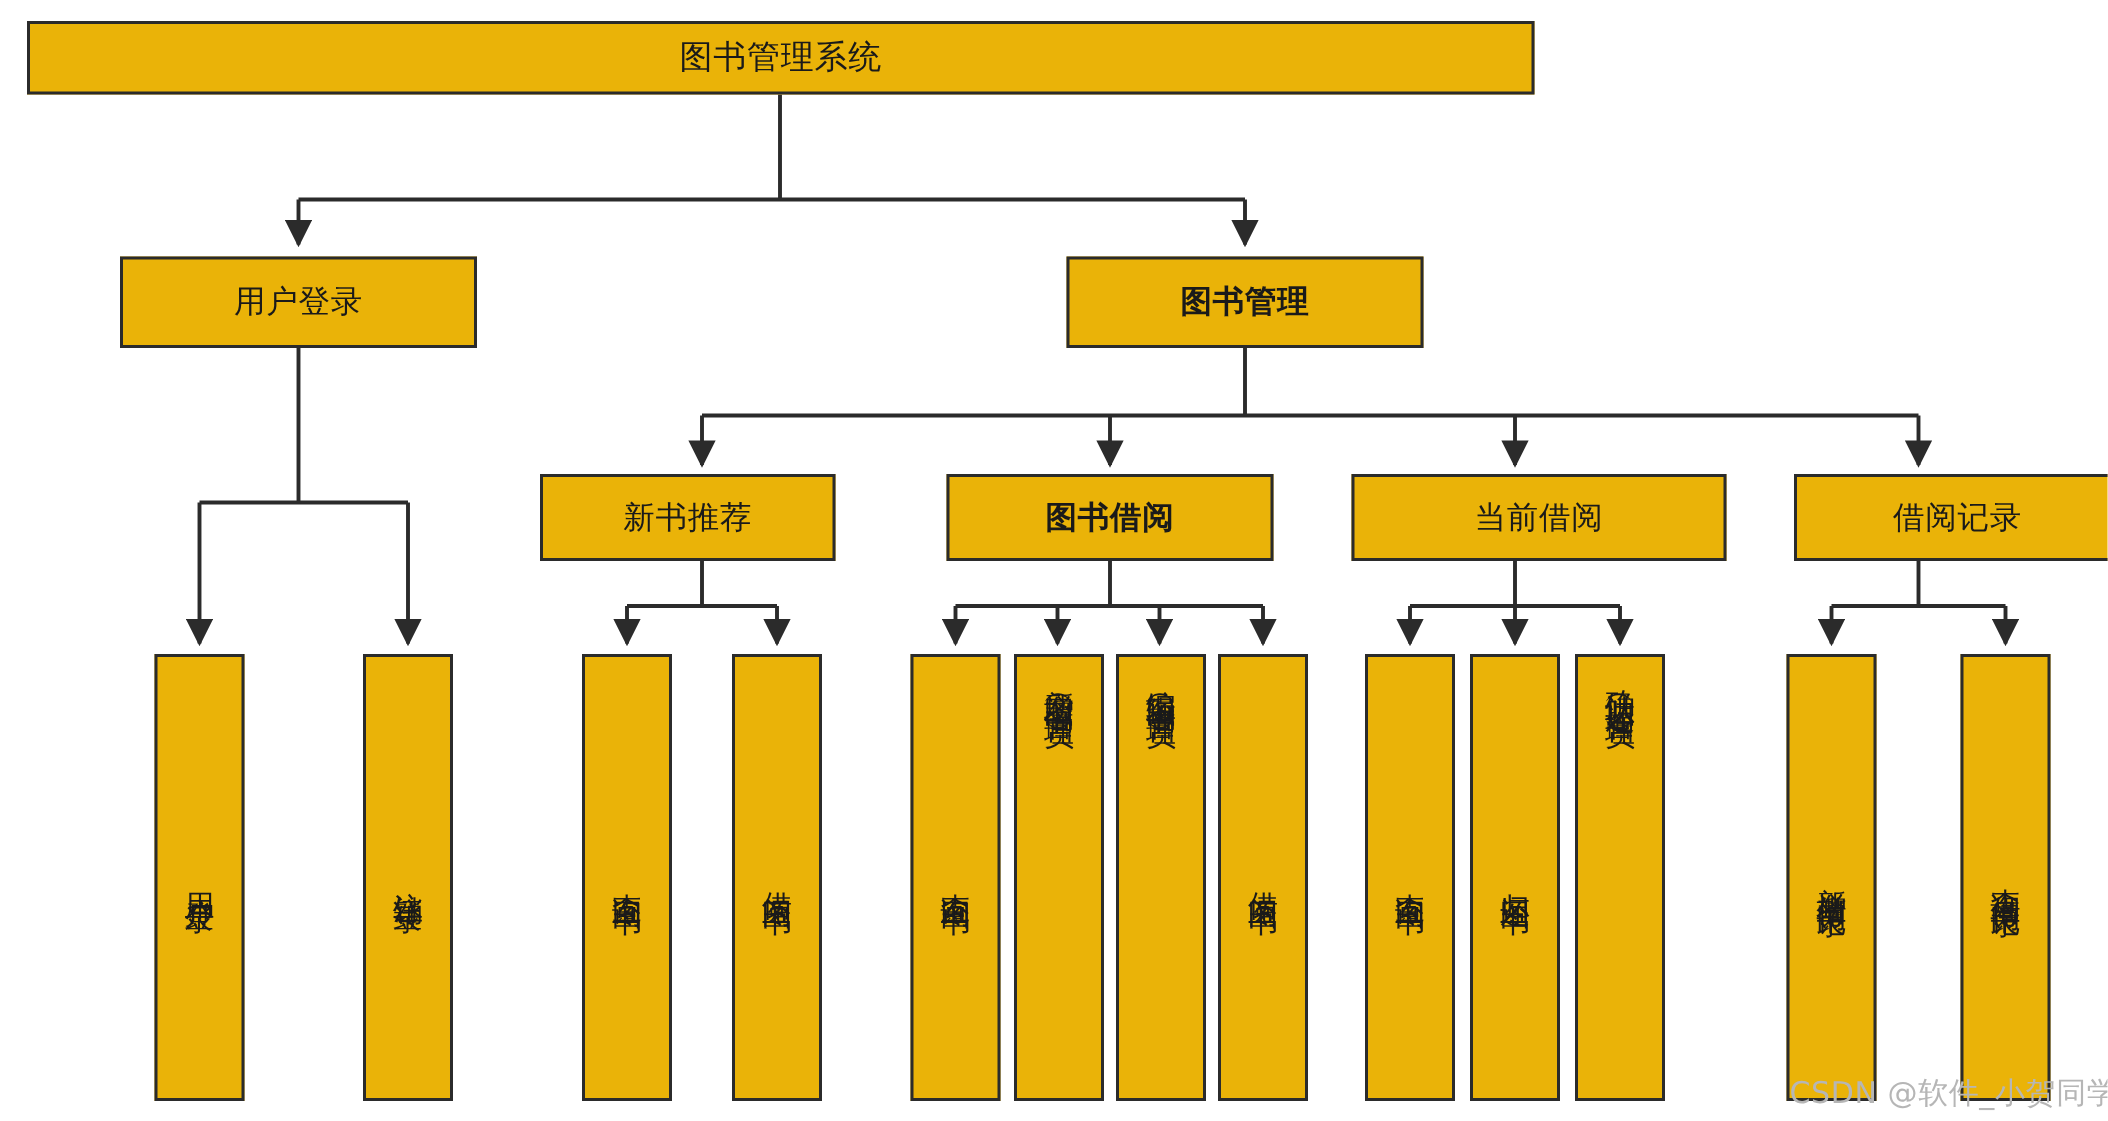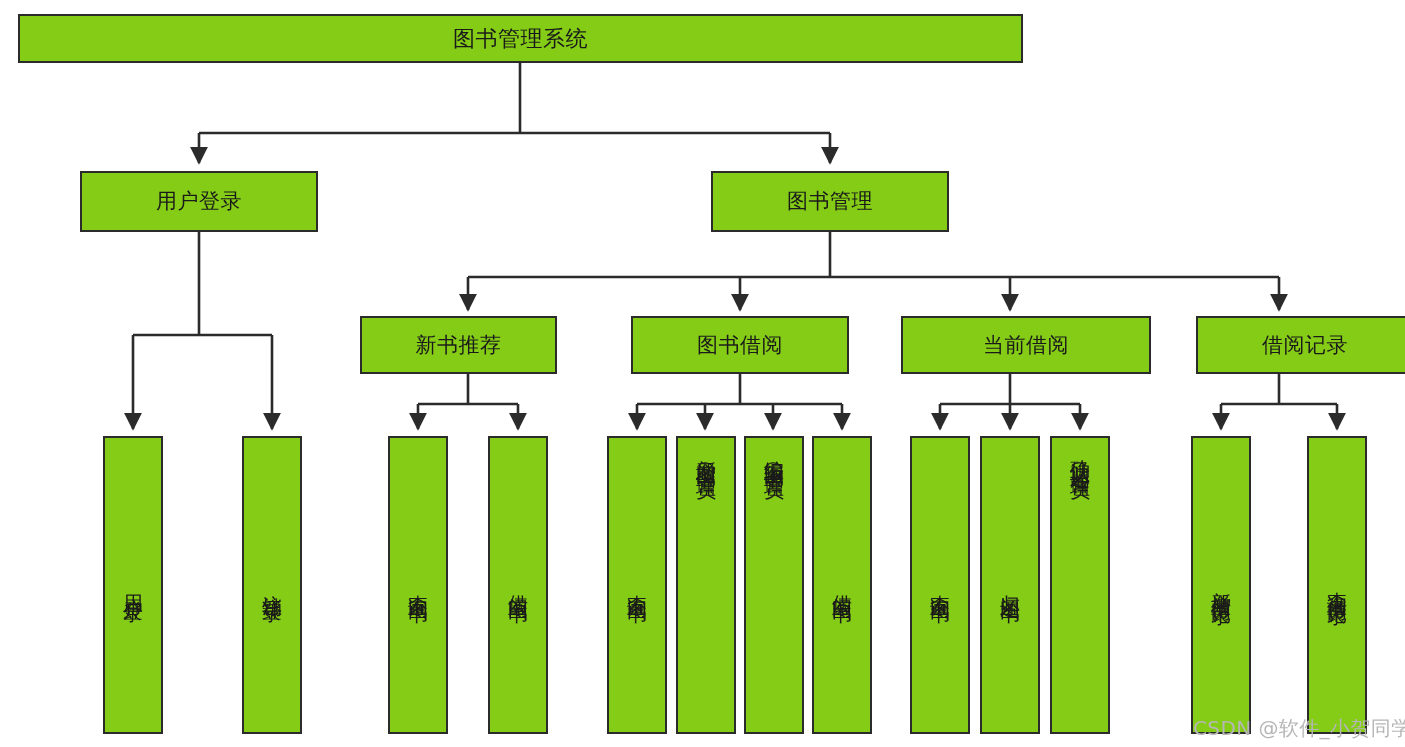--- a/index.html
+++ b/index.html
@@ -22,21 +22,21 @@
   svg.edges {
     position: absolute;
     top: 0;
     left: 0;
     width: 1405px;
     height: 747px;
   }
   .node {
     position: absolute;
     box-sizing: border-box;
-    background: #84cc16;
+    background: #eab308;
     border: 2.5px solid #2b2b2b;
     display: flex;
     align-items: center;
     justify-content: center;
     color: #1a1a1a;
   }
   .node-label {
     display: block;
     text-align: center;
     line-height: 1.18;
@@ -132,29 +132,29 @@
   </svg>
 
   <div class="node root horizontal" style="left:18px; top:14px; width:1005px; height:49px;">
     <span class="node-label">图书管理系统</span>
   </div>
 
   <div class="node horizontal" style="left:80px; top:171px; width:238px; height:61px;">
     <span class="node-label">用户登录</span>
   </div>
 
-  <div class="node horizontal" style="left:711px; top:171px; width:238px; height:61px;">
+  <div class="node horizontal" style="left:711px; top:171px; width:238px; height:61px;font-weight:bold;">
     <span class="node-label">图书管理</span>
   </div>
 
   <div class="node horizontal" style="left:360px; top:316px; width:197px; height:58px;">
     <span class="node-label">新书推荐</span>
   </div>
 
-  <div class="node horizontal" style="left:631px; top:316px; width:218px; height:58px;">
+  <div class="node horizontal" style="left:631px; top:316px; width:218px; height:58px;font-weight:bold;">
     <span class="node-label">图书借阅</span>
   </div>
 
   <div class="node horizontal" style="left:901px; top:316px; width:250px; height:58px;">
     <span class="node-label">当前借阅</span>
   </div>
 
   <div class="node horizontal" style="left:1196px; top:316px; width:218px; height:58px;">
     <span class="node-label">借阅记录</span>
   </div>

